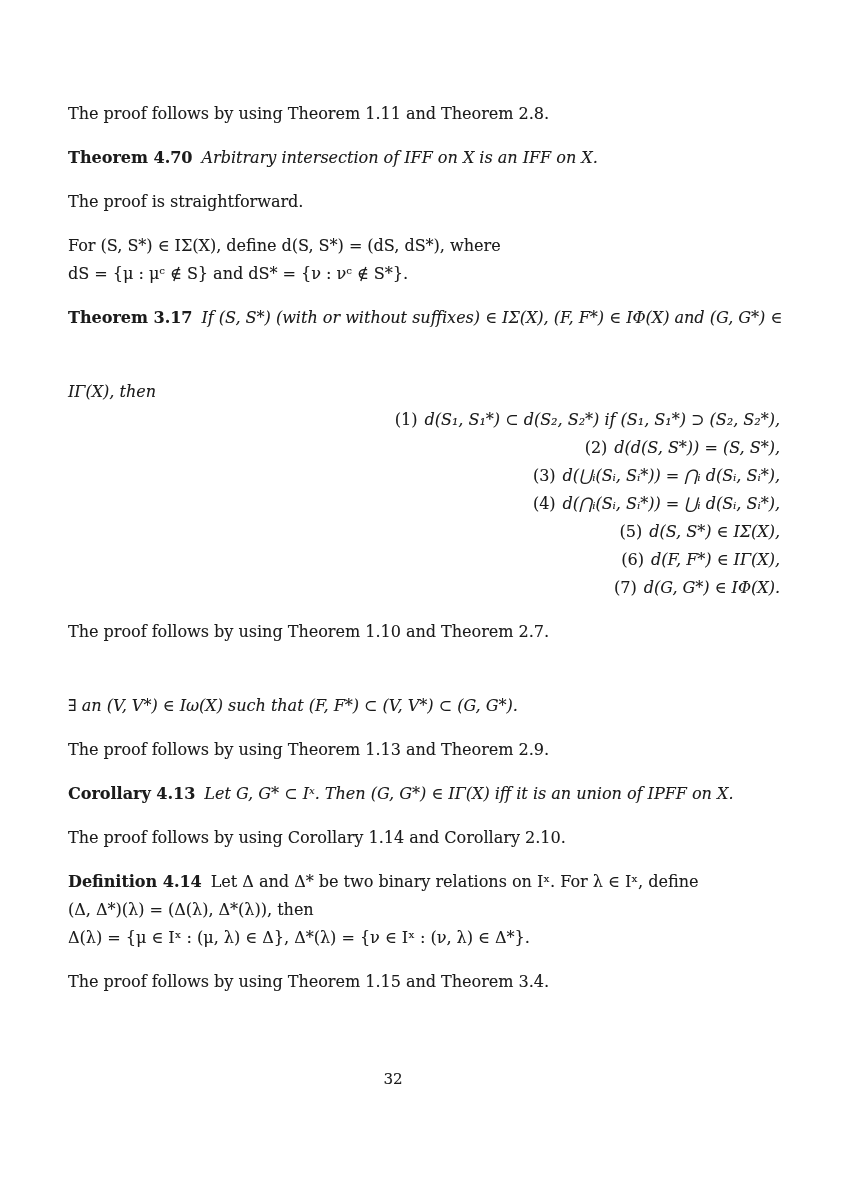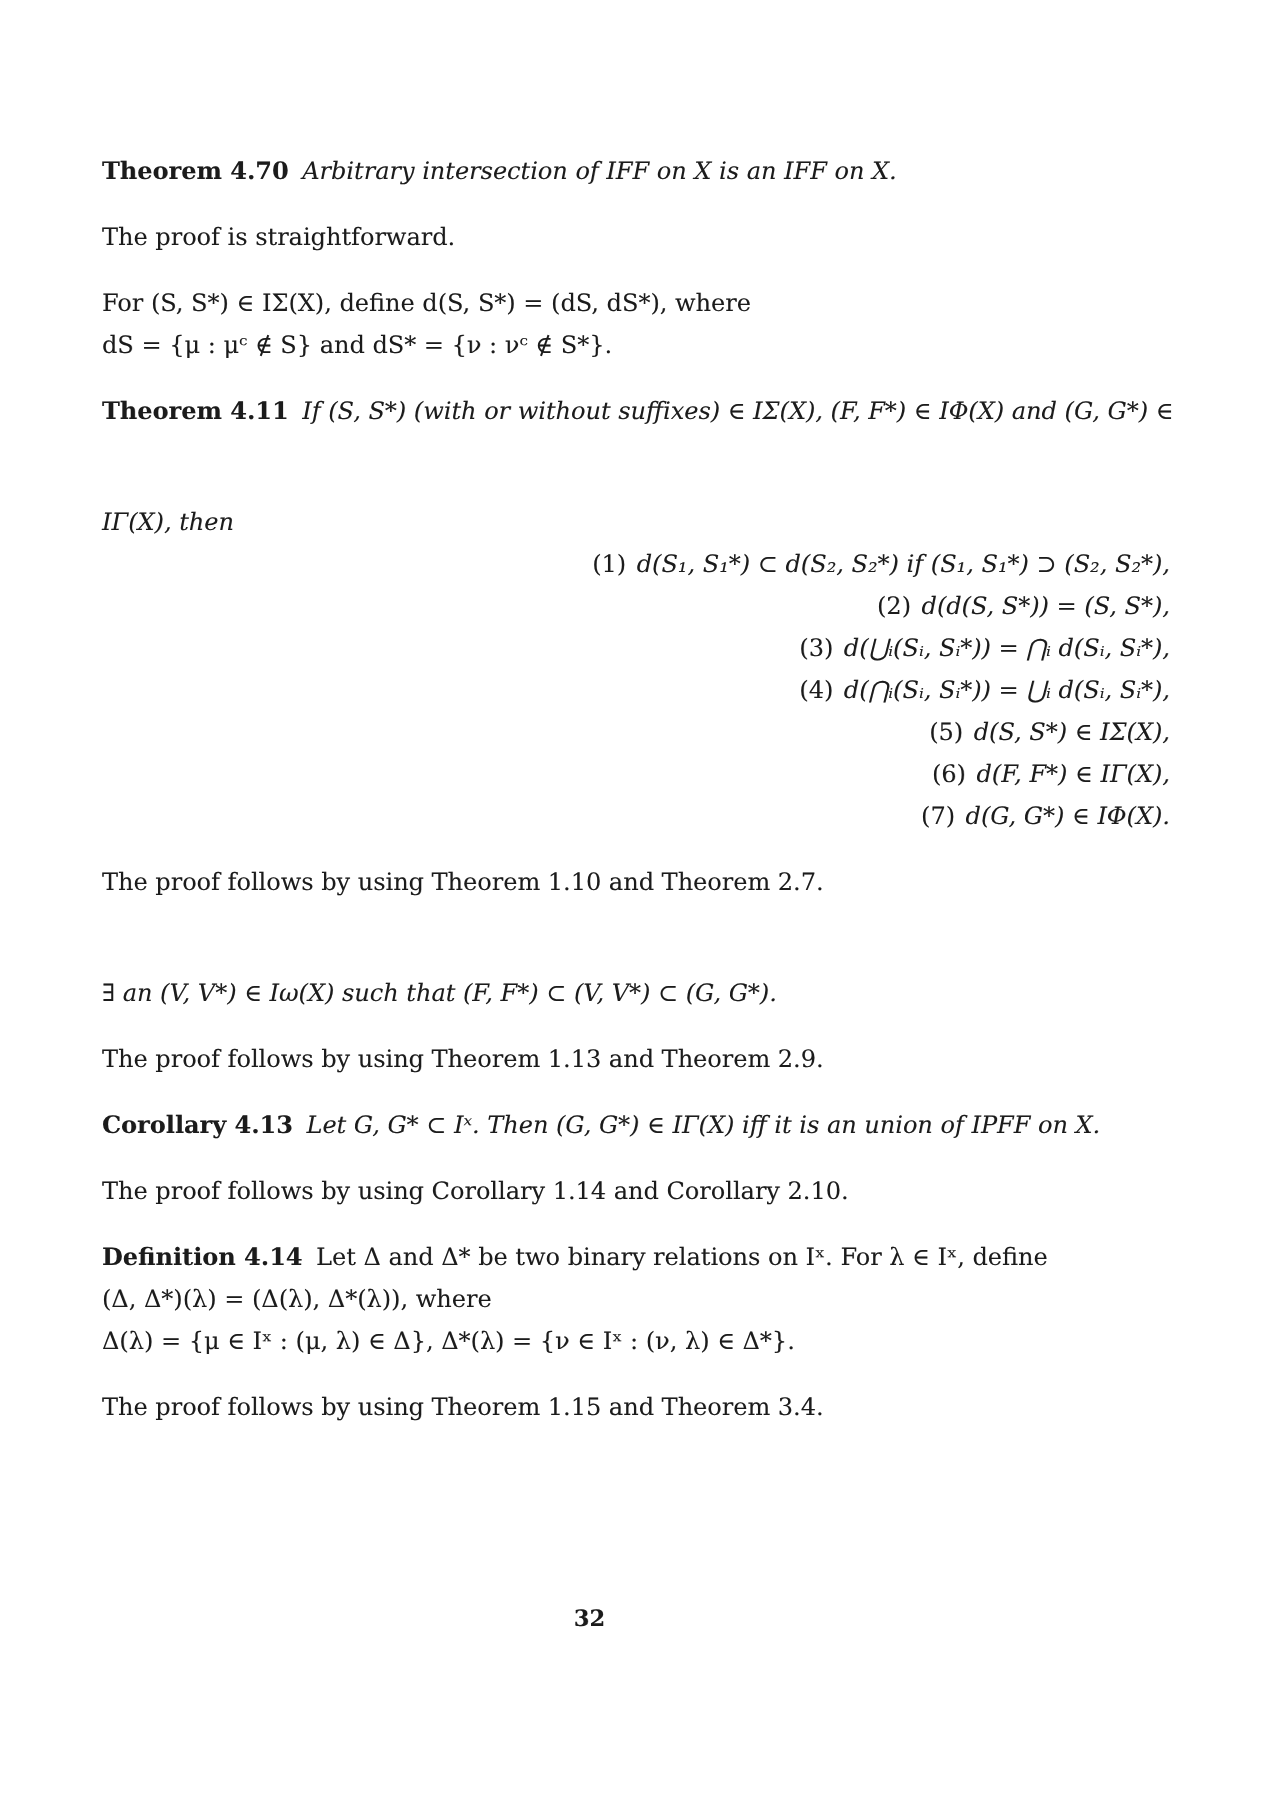--- a/index.html
+++ b/index.html
@@ -22,45 +22,46 @@
   .block { margin: 0 0 16px 0; }
   .line { white-space: nowrap; }
   .i { font-style: italic; margin-top: 46px; }
   .lbl { font-weight: 700; margin-right: 9px; }
   .item { white-space: nowrap; text-align: right; }
   .marker { display: inline-block; min-width: 26px; margin-right: 7px; font-style: normal; }
   .page-number {
     position: absolute;
     top: 1070px; left: 0; right: 60px;
     text-align: center;
-    font-weight: 700;
+    font-weight: 400;
     font-size: 15px;
     text-shadow: 0.2px 0.2px 0.3px rgba(40,40,40,0.35);
   }
 </style>
 </head>
 <body>
 
 <div class="content">
 
+  <p class="block line">The proof follows by using Theorem 1.11 and Theorem 2.8.</p>
 
   <p class="block line">
     <span class="lbl">Theorem 4.70</span><span class="i">Arbitrary intersection of IFF on X is an IFF on X.</span>
   </p>
 
   <p class="block line">The proof is straightforward.</p>
 
   <div class="block">
     <div class="line">For (S, S*) ∈ IΣ(X), define d(S, S*) = (dS, dS*), where</div>
     <div class="line">dS = {μ : μᶜ ∉ S} and dS* = {ν : νᶜ ∉ S*}.</div>
   </div>
 
   <div class="block">
     <div class="line">
-      <span class="lbl">Theorem 4.11</span><span class="i">If (S, S*) (with or without suffixes) ∈ IΣ(X),  (F, F*) ∈ IΦ(X) and (G, G*) ∈</span>
+      <span class="lbl">Theorem 3.17</span><span class="i">If (S, S*) (with or without suffixes) ∈ IΣ(X),  (F, F*) ∈ IΦ(X) and (G, G*) ∈</span>
     </div>
     <div class="line i">IΓ(X),  then</div>
     <div class="item"><span class="marker">(1)</span><span class="i">d(S₁, S₁*) ⊂ d(S₂, S₂*) if (S₁, S₁*) ⊃ (S₂, S₂*),</span></div>
     <div class="item"><span class="marker">(2)</span><span class="i">d(d(S, S*)) = (S, S*),</span></div>
     <div class="item"><span class="marker">(3)</span><span class="i">d(⋃ᵢ(Sᵢ, Sᵢ*)) = ⋂ᵢ d(Sᵢ, Sᵢ*),</span></div>
     <div class="item"><span class="marker">(4)</span><span class="i">d(⋂ᵢ(Sᵢ, Sᵢ*)) = ⋃ᵢ d(Sᵢ, Sᵢ*),</span></div>
     <div class="item"><span class="marker">(5)</span><span class="i">d(S, S*) ∈ IΣ(X),</span></div>
     <div class="item"><span class="marker">(6)</span><span class="i">d(F, F*) ∈ IΓ(X),</span></div>
     <div class="item"><span class="marker">(7)</span><span class="i">d(G, G*) ∈ IΦ(X).</span></div>
   </div>
@@ -76,21 +77,21 @@
   <p class="block line">
     <span class="lbl">Corollary 4.13</span><span class="i">Let G, G* ⊂ Iˣ. Then (G, G*) ∈ IΓ(X) iff it is an union of IPFF on X.</span>
   </p>
 
   <p class="block line">The proof follows by using Corollary 1.14 and Corollary 2.10.</p>
 
   <div class="block">
     <div class="line">
       <span class="lbl">Definition 4.14</span><span>Let Δ and Δ* be two binary relations on Iˣ. For λ ∈ Iˣ, define</span>
     </div>
-    <div class="line">(Δ, Δ*)(λ) = (Δ(λ), Δ*(λ)), where</div>
+    <div class="line">(Δ, Δ*)(λ) = (Δ(λ), Δ*(λ)), then</div>
     <div class="line">Δ(λ) = {μ ∈ Iˣ : (μ, λ) ∈ Δ},  Δ*(λ) = {ν ∈ Iˣ : (ν, λ) ∈ Δ*}.</div>
   </div>
 
 
   <p class="block line">The proof follows by using Theorem 1.15 and Theorem 3.4.</p>
 
 </div>
 
 <div class="page-number">32</div>
 

